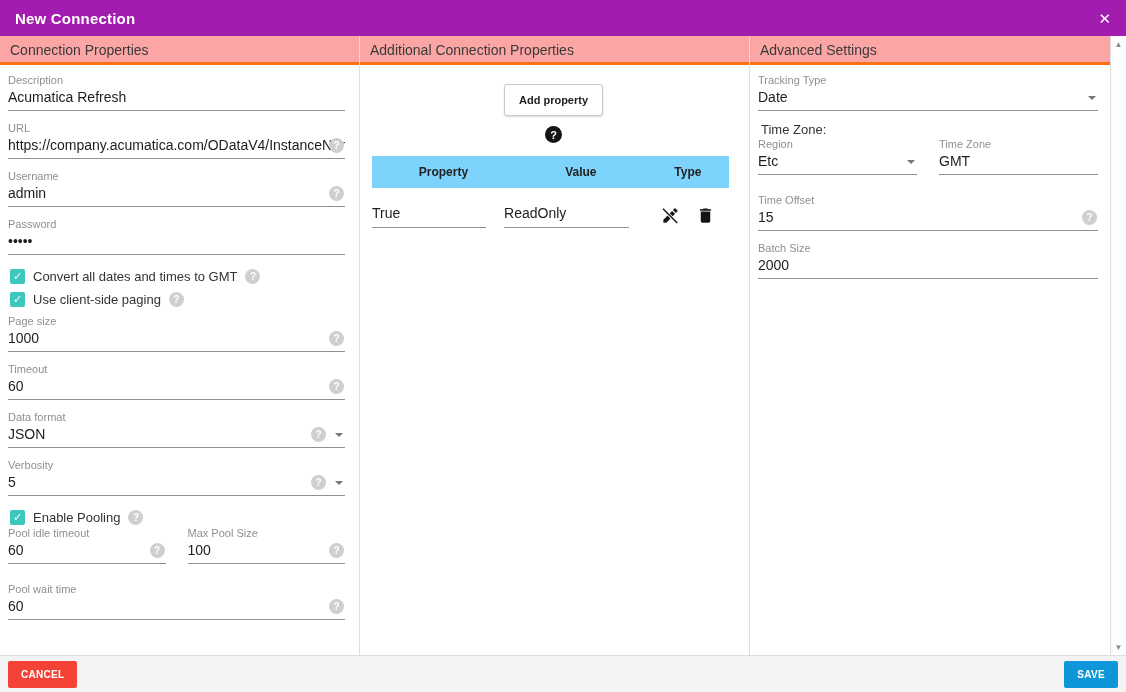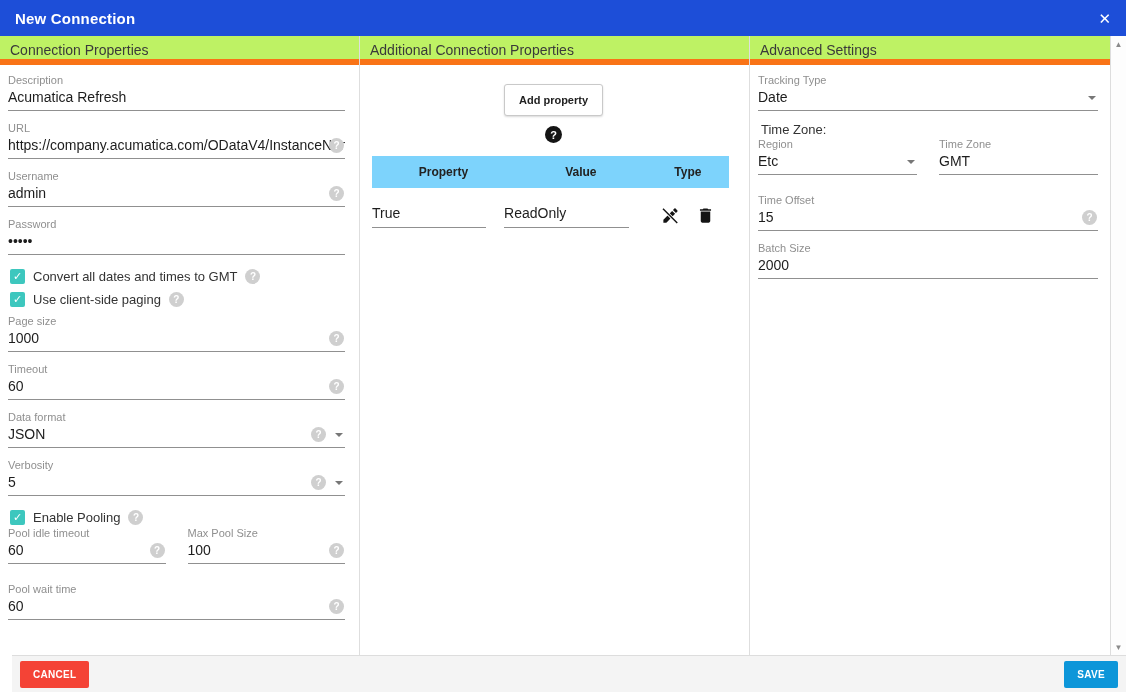--- a/index.html
+++ b/index.html
@@ -3,33 +3,33 @@
 <meta charset="utf-8">
 <style>
   * { box-sizing: border-box; margin: 0; padding: 0; }
   html,body { width:1126px; height:692px; }
   body {
     font-family: "Liberation Sans", sans-serif;
     background:#fff; position:relative; overflow:hidden;
     color:#1d1d1d;
   }
   
-  .titlebar { height:36px; background:#1d4ed8; color:#fff; display:flex;
+  .titlebar { height:36px; background:#a21caf; color:#fff; display:flex;
     align-items:center; justify-content:space-between; padding:0 15px; }
   .titlebar .title { font-size:15px; font-weight:600; letter-spacing:.2px; }
   .close { font-size:15px; cursor:pointer; line-height:1; }
 
   
   .content { display:flex; height:620px; }
   .col { height:100%; overflow:hidden; }
   .col1 { width:360px; border-right:1px solid #dedede; }
   .col2 { width:390px; border-right:1px solid #dedede; }
   .col3 { flex:1; }
-  .sec-h { height:29px; line-height:28px; background:#bef264;
-    border-bottom:6px solid #f97316; padding-left:10px; font-size:14px; color:#3a3a3a; }
+  .sec-h { height:29px; line-height:28px; background:#fca5a5;
+    border-bottom:3px solid #f97316; padding-left:10px; font-size:14px; color:#3a3a3a; }
   .pad { padding:9px 14px 0 8px; }
 
   
   .field { margin-bottom:11px; }
   .f-label { font-size:11px; color:#8f8f8f; margin-bottom:2px; }
   .f-row { position:relative; border-bottom:1px solid #909090; padding-bottom:4px; }
   .f-input { border:none; outline:none; width:100%; font-size:14px; color:#1d1d1d;
     font-family:inherit; background:transparent; padding:0; }
   .pr-help .f-input { padding-right:22px; }
   .pr-both .f-input { padding-right:42px; }
@@ -74,21 +74,21 @@
   
   .group-label { font-size:13px; color:#333; margin:2px 3px 1px; }
 
   
   .scrollbar { width:16px; background:#fdfdfd; border-left:1px solid #ddd;
     display:flex; flex-direction:column; justify-content:space-between;
     align-items:center; padding:4px 0; }
   .scroll-arrow { color:#8a8a8a; font-size:8px; cursor:pointer; }
 
   
-  .footer { position:absolute; bottom:0; left:12px; right:0; height:36px;
+  .footer { position:absolute; bottom:0; left:0; right:0; height:36px;
     background:#f4f4f4; border-top:1px solid #ddd; display:flex; align-items:center;
     justify-content:space-between; padding:18px 8px; }
   .btn { border:none; border-radius:2px; color:#fff; font-size:10px; font-weight:bold;
     padding:8px 13px; cursor:pointer; font-family:inherit; letter-spacing:.3px; }
   .btn-cancel { background:#f44336; }
   .btn-save { background:#0d96d9; }
 </style>
 </head>
 <body>
 

